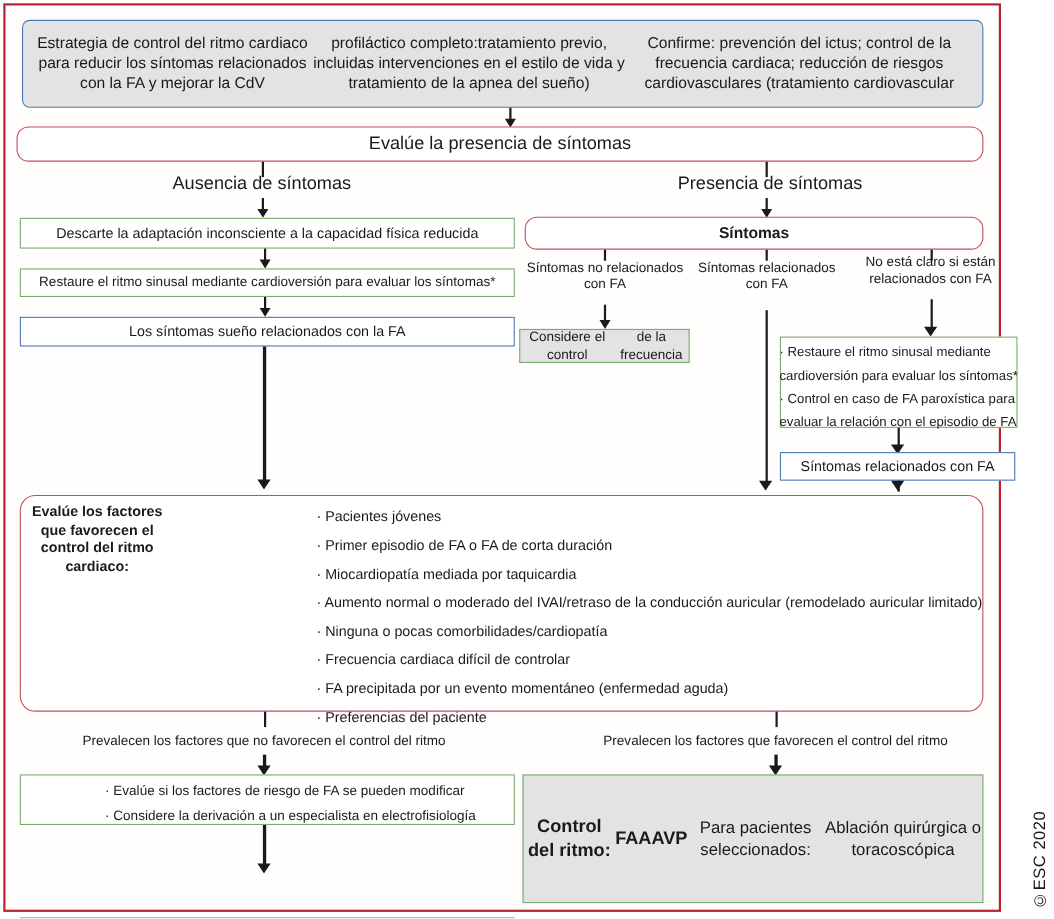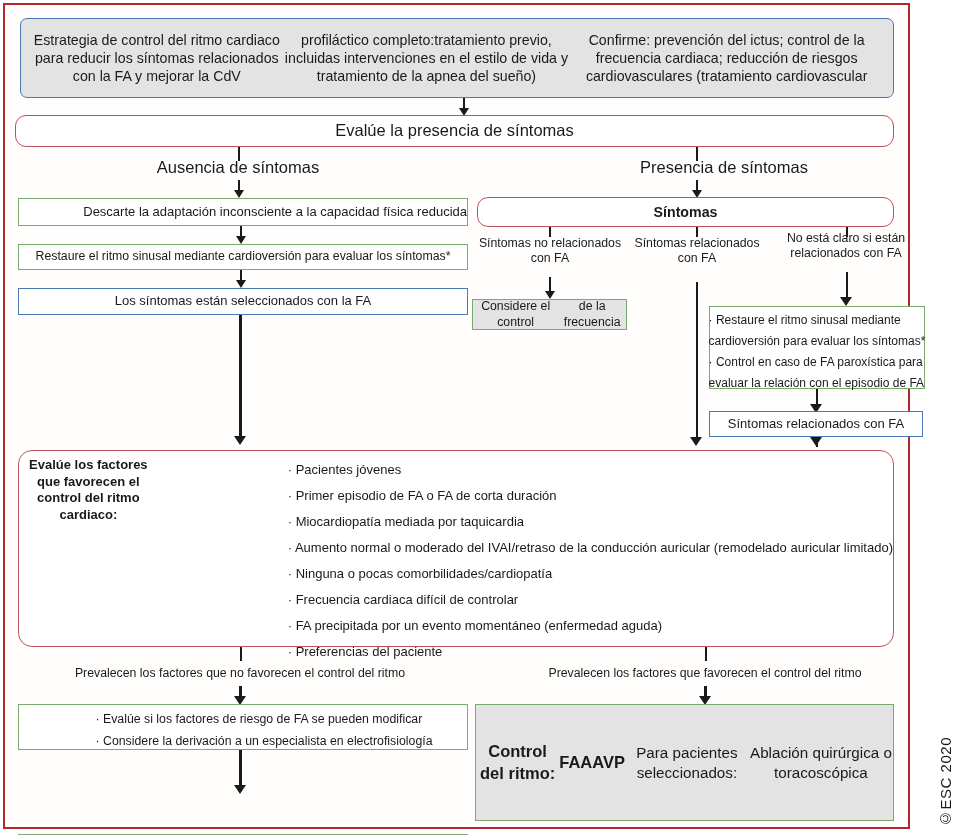--- a/index.html
+++ b/index.html
@@ -140,43 +140,43 @@
   <div class="ahead" style="left:458.5px; top:108px;"></div>
 
   <div class="box red-round t16" style="left:15px; top:115px; width:879px; height:32px;">
     <div>Evalúe la presencia de síntomas</div>
   </div>
 
   <div class="tick" style="left:238px; top:147px; height:14px;"></div>
   <div class="tick" style="left:696px; top:147px; height:14px;"></div>
 
   <div class="label t16" style="left:118px; top:157px; width:240px;">Ausencia de síntomas</div>
-  <div class="label t16" style="left:604px; top:157px; width:240px;">Presencia de síntomas</div>
+  <div class="label t16" style="left:580px; top:157px; width:240px;">Presencia de síntomas</div>
 
   <div class="vline" style="left:238px; top:180px; height:12px;"></div>
   <div class="ahead" style="left:233.5px; top:190px;"></div>
   <div class="vline" style="left:696px; top:180px; height:12px;"></div>
   <div class="ahead" style="left:691.5px; top:190px;"></div>
 
-  <div class="box green-plain t13" style="left:18px; top:198px; width:450px; height:28px;justify-content:flex-end;">
+  <div class="box green-plain t13" style="left:18px; top:198px; width:450px; height:28px;">
     <div>Descarte la adaptación inconsciente a la capacidad física reducida</div>
   </div>
 
   <div class="vline" style="left:240px; top:226px; height:12px;"></div>
   <div class="ahead" style="left:235.5px; top:236px;"></div>
 
   <div class="box green-plain t12" style="left:18px; top:244px; width:450px; height:26px;">
     <div>Restaure el ritmo sinusal mediante cardioversión para evaluar los síntomas*</div>
   </div>
 
   <div class="vline" style="left:240px; top:270px; height:12px;"></div>
   <div class="ahead" style="left:235.5px; top:280px;"></div>
 
   <div class="box blue-plain t13" style="left:18px; top:288px; width:450px; height:27px;">
-    <div>Los síntomas están seleccionados con la FA</div>
+    <div>Los síntomas sueño relacionados con la FA</div>
   </div>
 
   <div class="vline thick" style="left:239px; top:315px; height:122px;"></div>
   <div class="ahead big" style="left:233.8px; top:436px;"></div>
 
   <div class="box red-round t14 bold" style="left:477px; top:197px; width:417px; height:30px;">
     <div>Síntomas</div>
   </div>
 
   <div class="tick" style="left:549px; top:227px; height:10px;"></div>

